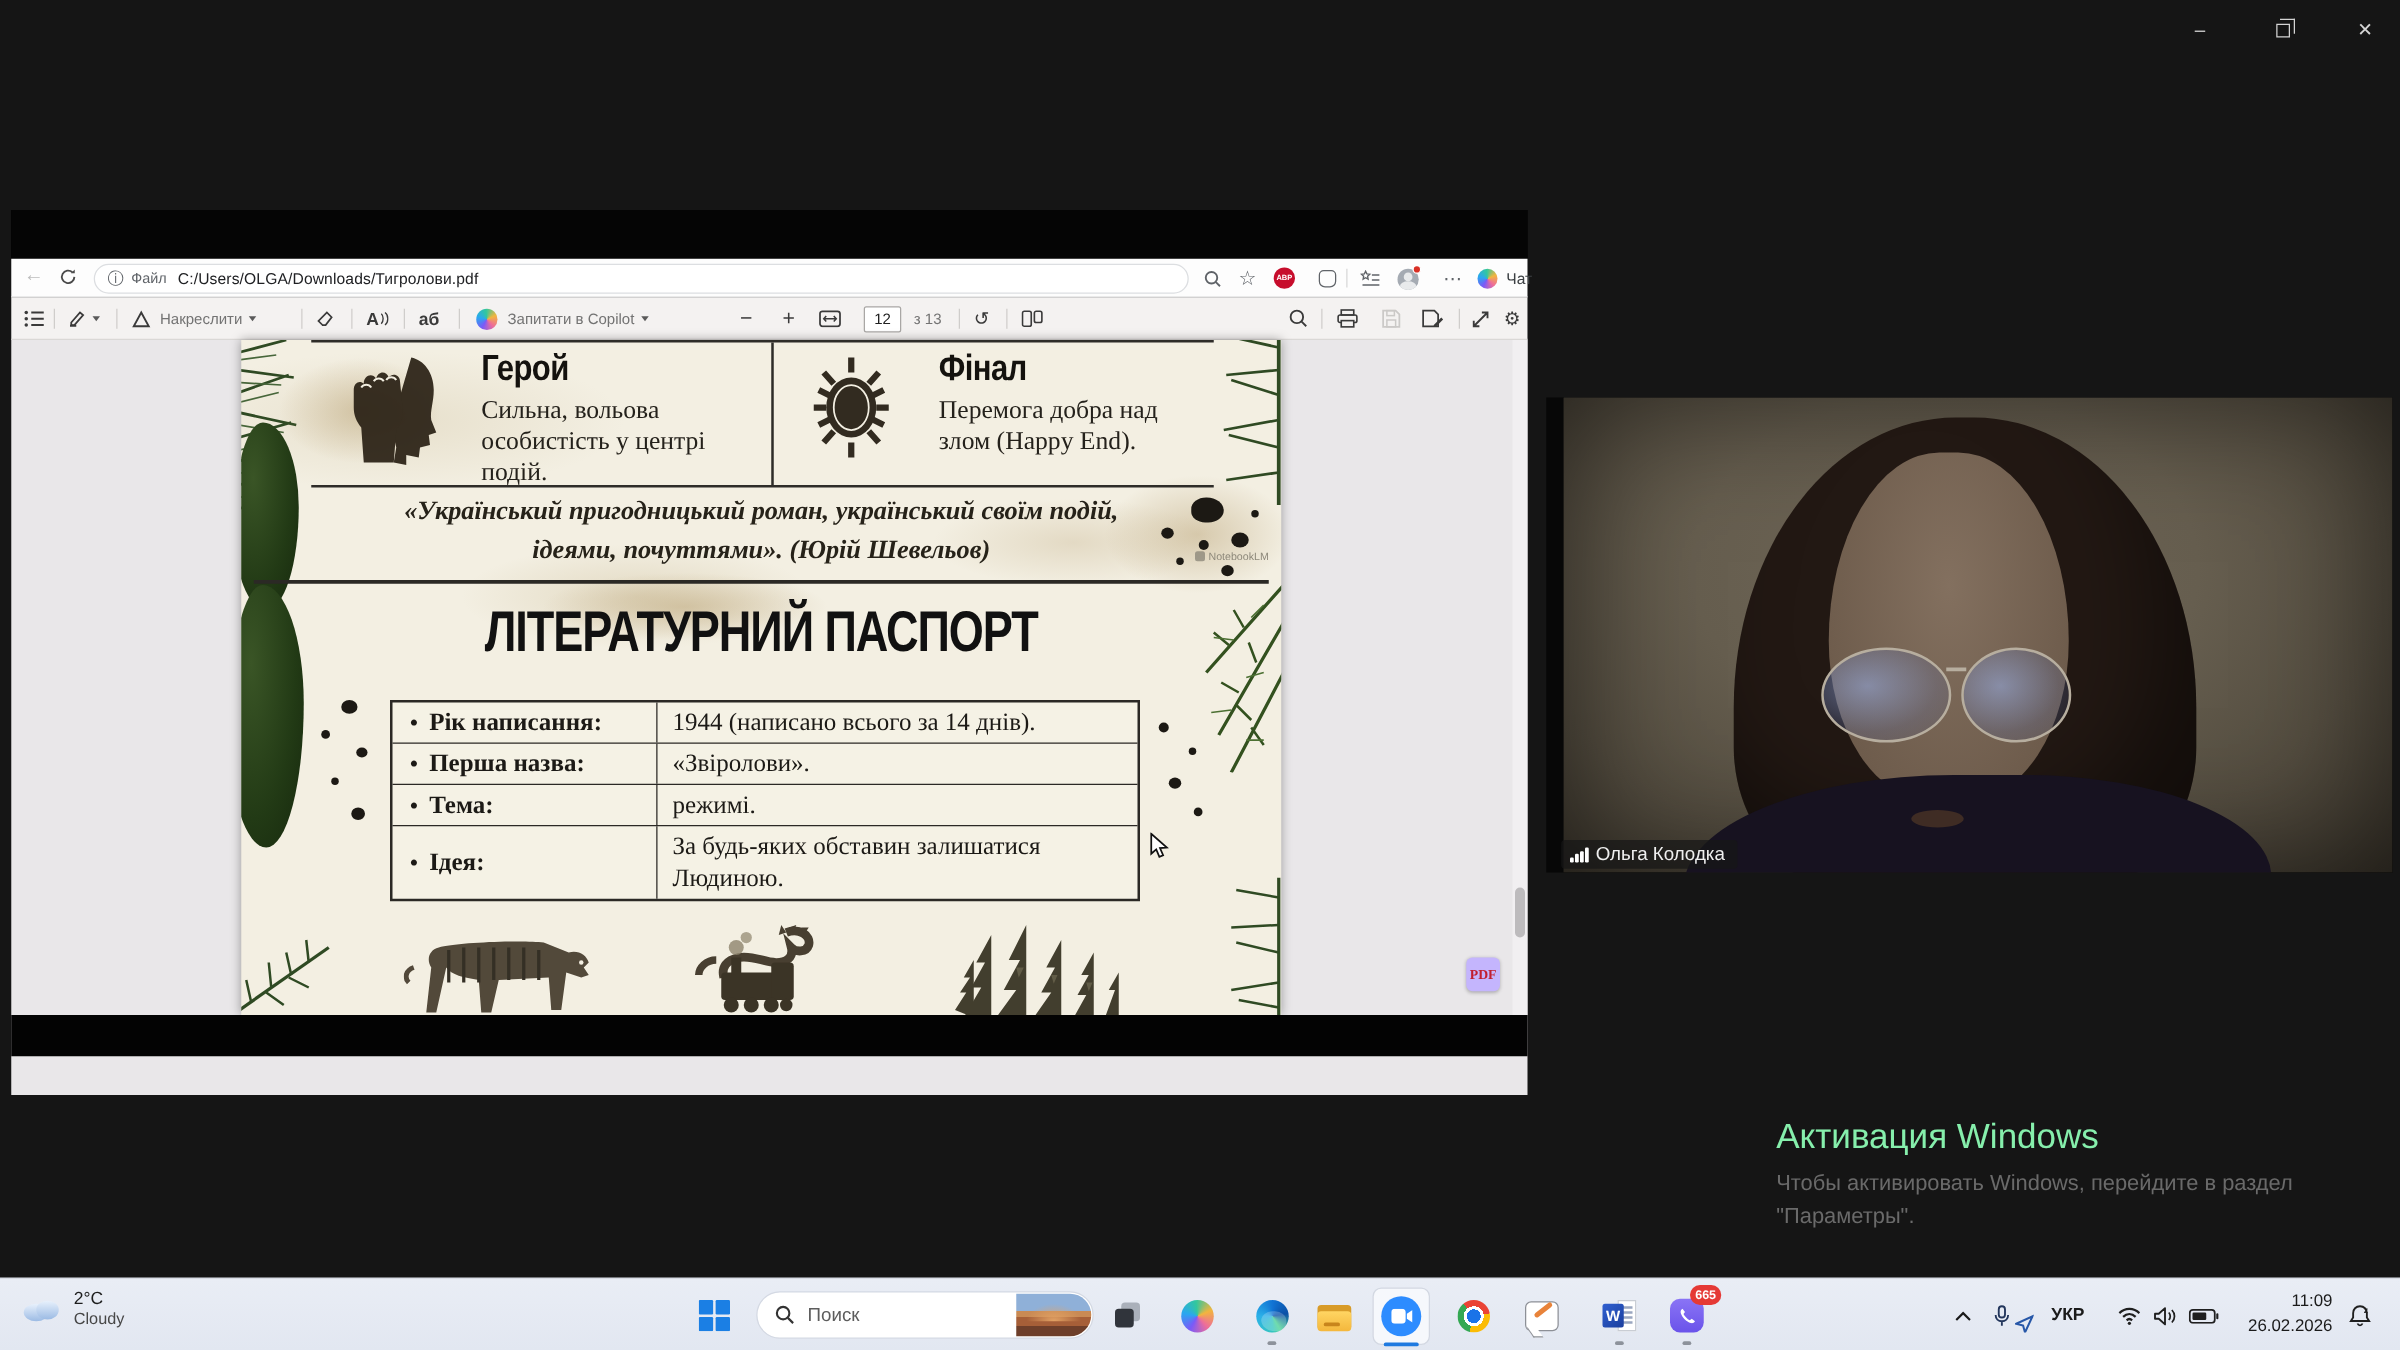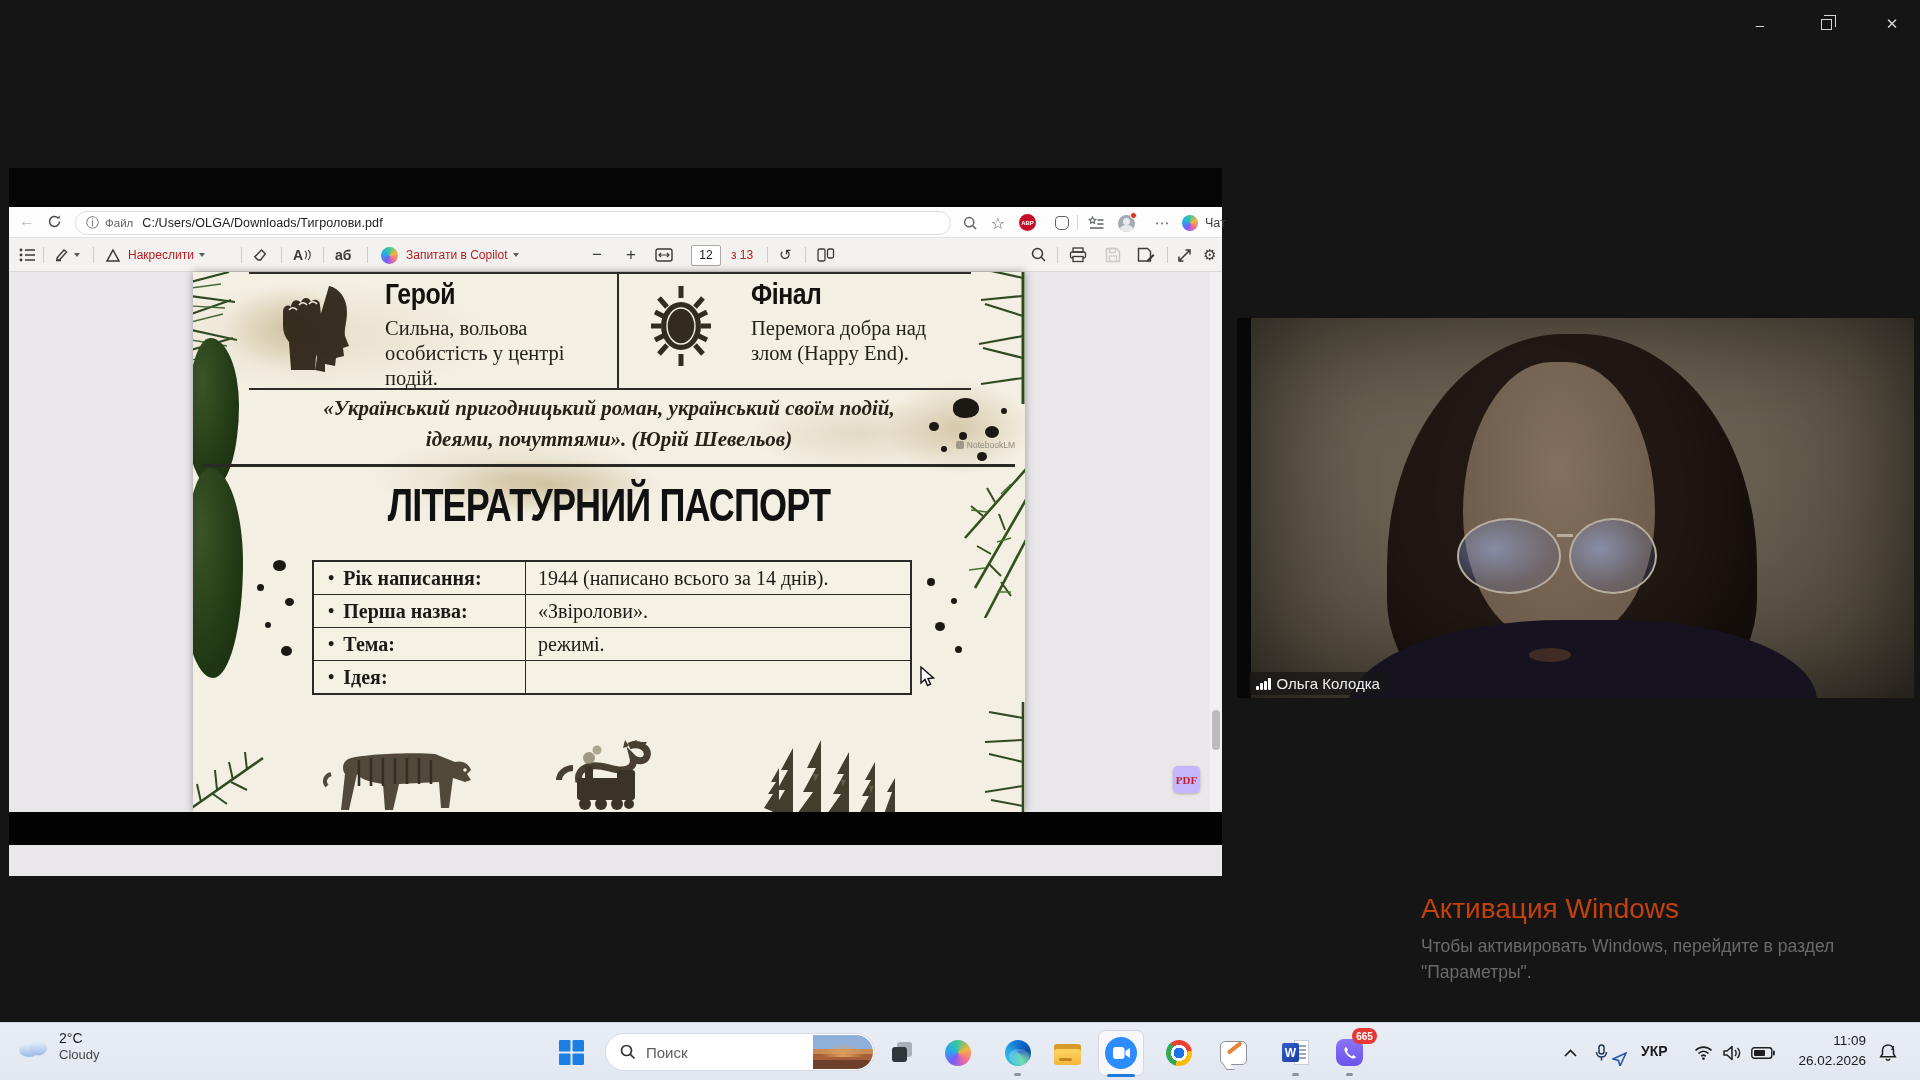--- a/index.html
+++ b/index.html
@@ -31,21 +31,21 @@
   .avatar:before { content:""; position:absolute; left:5px; top:3px; width:7px; height:7px; border-radius:50%; background:#e8eaec; }
   .avatar:after { content:""; position:absolute; left:2px; top:10px; width:13px; height:8px; border-radius:50% 50% 0 0; background:#e8eaec; }
   .reddot { position:absolute; right:-2px; top:-2px; width:7px; height:7px; border-radius:50%; background:#d93025; border:1px solid #fff; }
   .copilot-disc { border-radius:50%; background:conic-gradient(from 210deg,#7a5af8,#2aa7f0,#31c79e,#f2b53e,#ee6d9a,#7a5af8); }
   .chat-label { position:absolute; left:1196px; top:9px; font-size:12.5px; color:#3c4043; }
 
   
   .pdfbar { position:absolute; left:0; top:70px; width:100%; height:34px; background:#f4f2f1; border-bottom:1px solid #dad8d6; }
   .pb-item { position:absolute; top:0; height:34px; display:flex; align-items:center; color:#3a3a3a; }
   .pb-sep { position:absolute; top:9px; width:1px; height:16px; background:#cfcdcb; }
-  .pb-label { font-size:12px; color:#b91c1c; }
+  .pb-label { font-size:12px; color:#737373; }
   .caret { width:0; height:0; border-left:3.5px solid transparent; border-right:3.5px solid transparent; border-top:4px solid #5a5a5a; margin-left:5px; }
   .page-box { width:30px; height:21px; background:#fff; border:1px solid #a9a7a5; border-radius:2px; font-size:12px; color:#202020; display:flex; align-items:center; justify-content:center; }
   .glyph-ic { font-size:15px; }
 
   
   .canvas { position:absolute; left:0; top:104px; width:100%; height:604px; background:#e9e7e9; }
   .scrollbar { position:absolute; right:0; top:0; width:12px; height:540px; background:#f1eff1; }
   .scroll-thumb { position:absolute; left:2px; top:438px; width:8px; height:40px; border-radius:4px; background:#bdbbbd; }
   .pdf-fab { position:absolute; left:1164px; top:494px; width:27px; height:27px; border-radius:5px; background:#c4b5fd; display:flex; align-items:center; justify-content:center; box-shadow:0 1px 3px rgba(0,0,0,.25); }
   .pdf-fab span { color:#c11f2f; font-size:11px; font-weight:bold; font-family:"Liberation Serif",serif; }
@@ -100,21 +100,21 @@
   .bridge { position:absolute; left:306px; top:216px; width:16px; height:3px; background:#b7ae9f; }
   .mouth { position:absolute; left:278px; top:330px; width:42px; height:14px; border-radius:50%; background:#3f2c24; }
   .body-sil { position:absolute; left:96px; top:302px; width:470px; height:90px; background:#171220; border-radius:46% 42% 0 0/100% 90% 0 0; }
   .name-tag { position:absolute; left:12px; bottom:3px; background:rgba(22,22,22,.72); border-radius:3px; padding:3px 10px 3px 7px; display:flex; align-items:center; gap:6px; }
   .name-tag span { color:#efefef; font-size:15px; }
   .bars { display:flex; align-items:flex-end; gap:1.5px; height:12px; }
   .bars i { width:2.5px; background:#fff; display:block; border-radius:1px; }
 
   
   .activation { position:absolute; left:1421px; top:893px; color:#6f6f6f; }
-  .activation .t { font-size:28px; color:#c2410c; margin-bottom:8px; }
+  .activation .t { font-size:28px; color:#86efac; margin-bottom:8px; }
   .activation .s { font-size:17.5px; line-height:26px; color:#6a6a6a; }
 
   
   .taskbar { position:absolute; left:0; bottom:0; width:1920px; height:58px; background:linear-gradient(#e9edf5,#e2e7f1); border-top:1px solid rgba(0,0,0,.07); }
   .weather { position:absolute; left:16px; top:7px; display:flex; align-items:center; gap:9px; }
   .weather .wt { font-size:14px; color:#1d1d1d; line-height:17px; }
   .weather .wc { font-size:13px; color:#474747; line-height:16px; }
   .tb-ic { position:absolute; top:16px; width:27px; height:27px; display:flex; align-items:center; justify-content:center; }
   .search-pill { position:absolute; left:605px; top:10px; width:270px; height:38px; background:#fff; border:1px solid #d4d9e3; border-radius:19px; display:flex; align-items:center; padding-left:14px; overflow:hidden; }
   .search-pill .ph { font-size:15px; color:#5d5d5d; margin-left:10px; }
@@ -443,20 +443,24 @@
               </div>
             <div class="pcell-v">
                 <span>режимі.</span>
               </div>
           </div>
           <div class="prow">
             <div class="pcell-l">
                 <span class="bullet">•</span>
                 <span>Ідея:</span>
               </div>
+            <div class="pcell-v">
+                <span>За будь-яких обставин залишатися</span>
+                <span>Людиною.</span>
+              </div>
           </div>
         </div>
 
         <svg class="illus" style="left:130px; top:474px;" width="156" height="70" viewBox="0 0 156 70">
           <path d="M132 16c8-2 14 2 16 8l-4 4 4 6-6 2-12-4-4 30h-8l-2-26-40 2-6 26h-8l-2-26c-12-2-22-4-26-10l-8 36H18l4-36c-4-6-2-14 6-16 14-4 66-6 84-4z" fill="#453b2c"></path>
           <circle cx="142" cy="24" r="1.8" fill="#f3efe2"></circle>
           <g stroke="#241f15" stroke-width="2.6">
               <path d="M36 14v26M48 12v28M60 12v28M72 12v26M84 12v26M96 12v26M108 14v24"></path>
             </g>
           <path d="M8 28c-6 2-8 8-4 12" stroke="#453b2c" stroke-width="4" fill="none"></path>

